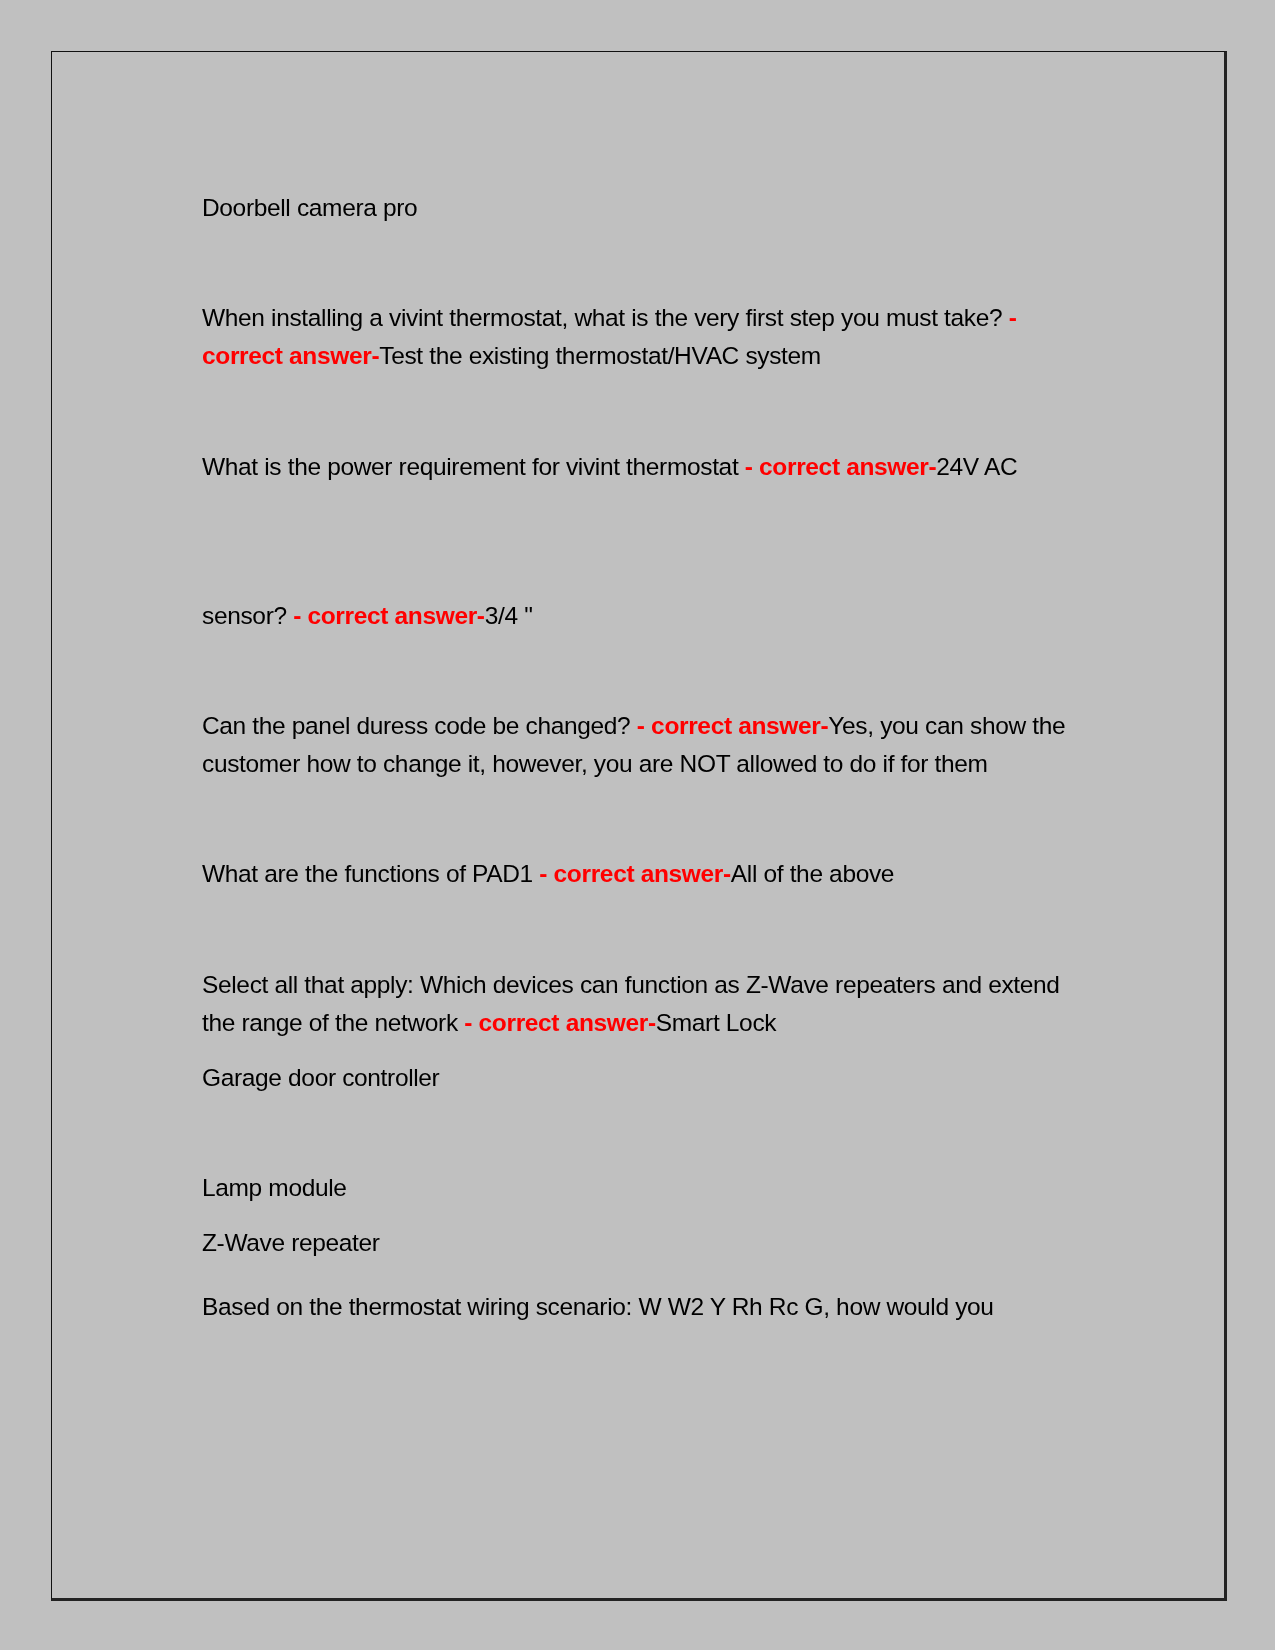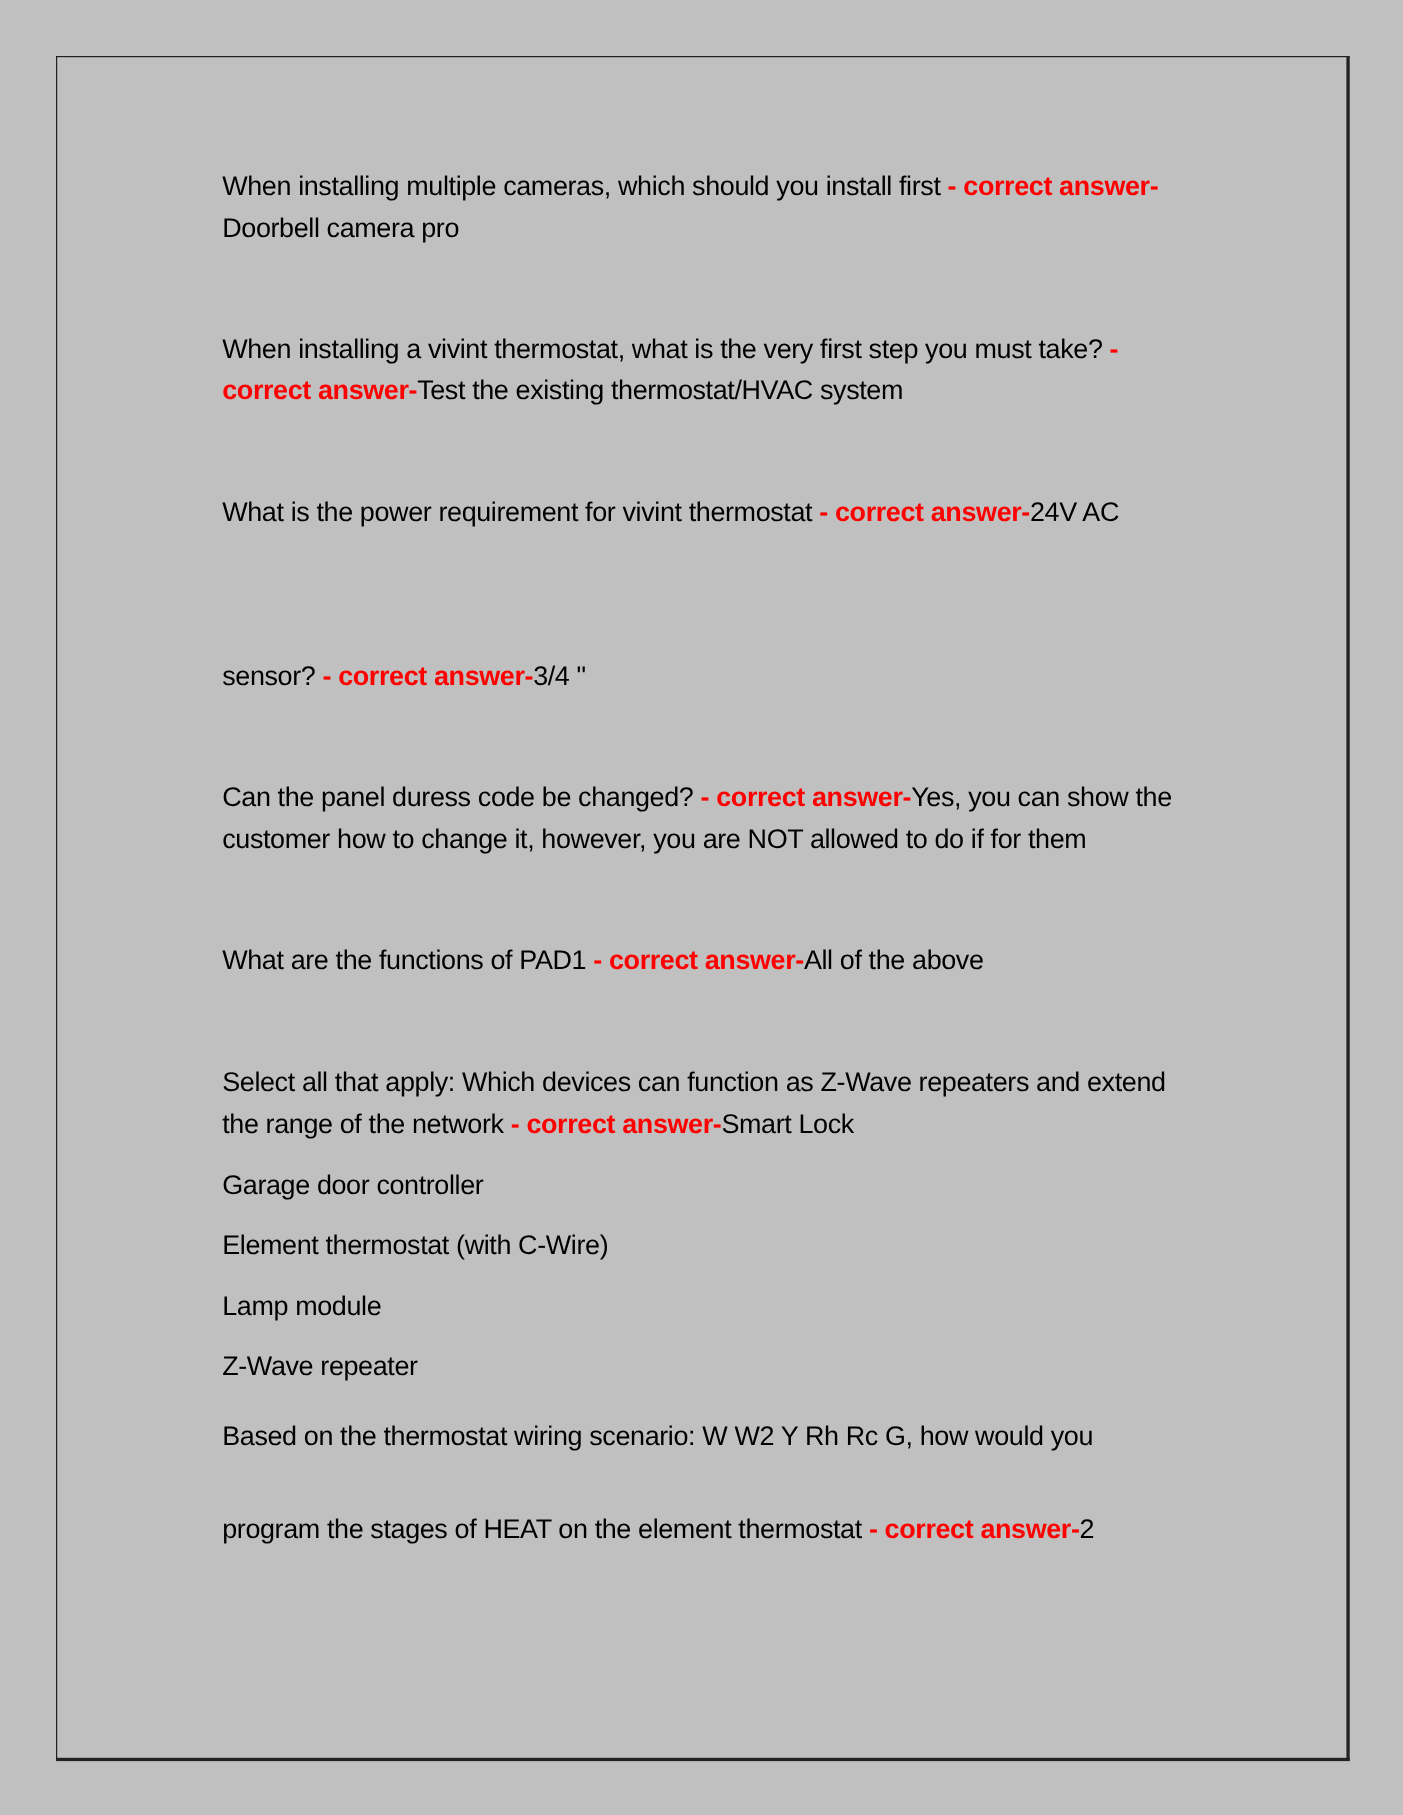--- a/index.html
+++ b/index.html
@@ -39,38 +39,35 @@
     .ans {
       color: #ff0000;
       font-weight: bold;
     }
   </style>
 </head>
 <body>
 
 <div class="page">
 
-  <div class="line" style="top:103px"><span>When installing multiple cameras, which should you install first </span><span class="ans">- correct answer-</span></div>
   <div class="line" style="top:141px"><span>Doorbell camera pro</span></div>
 
   <div class="line" style="top:251px"><span>When installing a vivint thermostat, what is the very first step you must take? </span><span class="ans">-</span></div>
   <div class="line" style="top:289px"><span class="ans">correct answer-</span><span>Test the existing thermostat/HVAC system</span></div>
 
   <div class="line" style="top:400px"><span>What is the power requirement for vivint thermostat </span><span class="ans">- correct answer-</span><span>24V AC</span></div>
 
   <div class="line" style="top:549px"><span>sensor? </span><span class="ans">- correct answer-</span><span>3/4 "</span></div>
 
   <div class="line" style="top:659px"><span>Can the panel duress code be changed? </span><span class="ans">- correct answer-</span><span>Yes, you can show the</span></div>
   <div class="line" style="top:697px"><span>customer how to change it, however, you are NOT allowed to do if for them</span></div>
 
   <div class="line" style="top:807px"><span>What are the functions of PAD1 </span><span class="ans">- correct answer-</span><span>All of the above</span></div>
 
   <div class="line" style="top:956px"><span>the range of the network </span><span class="ans">- correct answer-</span><span>Smart Lock</span></div>
   <div class="line" style="top:918px"><span>Select all that apply: Which devices can function as Z-Wave repeaters and extend</span></div>
   <div class="line" style="top:1011px"><span>Garage door controller</span></div>
-  <div class="line" style="top:1066px"><span>Element thermostat (with C-Wire)</span></div>
   <div class="line" style="top:1121px"><span>Lamp module</span></div>
   <div class="line" style="top:1176px"><span>Z-Wave repeater</span></div>
 
   <div class="line" style="top:1240px"><span>Based on the thermostat wiring scenario: W W2 Y Rh Rc G, how would you</span></div>
-  <div class="line" style="top:1324px"><span>program the stages of HEAT on the element thermostat </span><span class="ans">- correct answer-</span><span>2</span></div>
 
 </div>
 
 </body></html>

